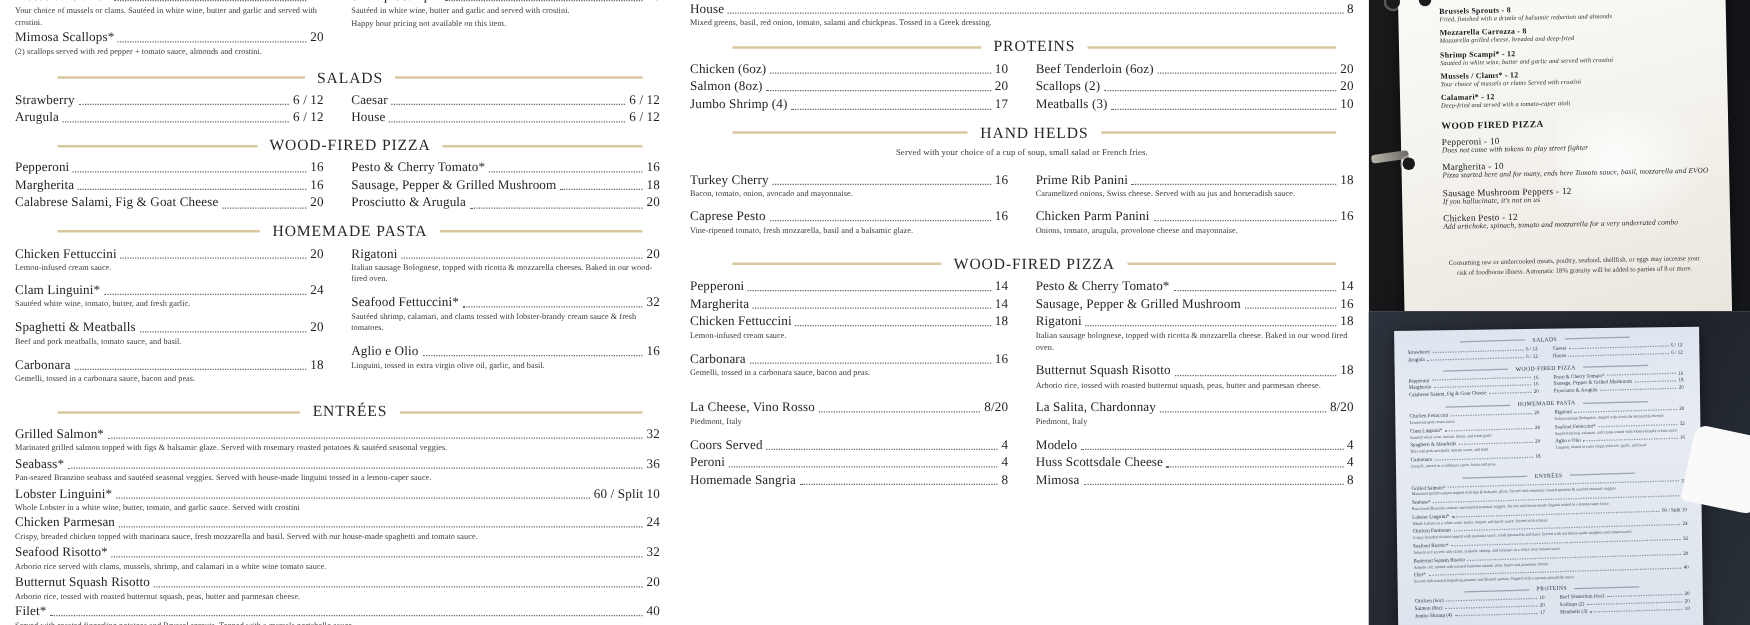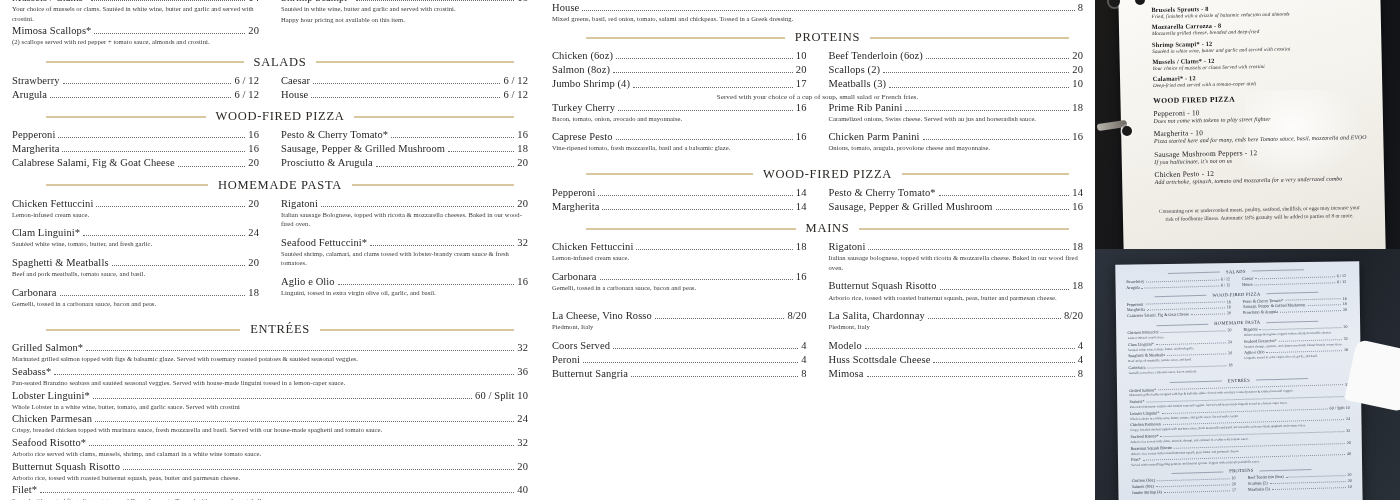--- a/index.html
+++ b/index.html
@@ -42,21 +42,21 @@
     font-size: 12.5px;
     letter-spacing: 0.7px;
     color: #2b2723;
     white-space: nowrap;
     flex: 0 0 auto;
   }
   .sec-note {
     text-align: center;
     font-size: 7px;
     color: #3a3632;
-    margin: 1px 0 0 0;
+    margin: 1px 0 12px 0;
     letter-spacing: .1px;
   }
 
   .cols { display: flex; gap: 22px; }
   .col  { flex: 1 1 0; min-width: 0; }
   .wide { width: 100%; }
 
   .item { margin-bottom: 1px; }
   .item.sp { margin-bottom: 7px; }
   .line {
@@ -513,20 +513,25 @@
             </div>
             <div class="item">
               <div class="line">
                 <span class="nm">Meatballs (3)</span>
                 <span class="dots"></span>
                 <span class="pr">10</span>
               </div>
             </div>
           </div>
         </div>
+        <div class="sec">
+          <span class="rule left"></span>
+          <h2>HAND HELDS</h2>
+          <span class="rule right"></span>
+        </div>
         <div class="sec-note">Served with your choice of a cup of soup, small salad or French fries.</div>
         <div class="cols">
           <div class="col">
             <div class="item sp">
               <div class="line">
                 <span class="nm">Turkey Cherry</span>
                 <span class="dots"></span>
                 <span class="pr">16</span>
               </div>
               <div class="desc">Bacon, tomato, onion, avocado and mayonnaise.</div>
@@ -591,25 +596,20 @@
             </div>
             <div class="item">
               <div class="line">
                 <span class="nm">Sausage, Pepper &amp; Grilled Mushroom</span>
                 <span class="dots"></span>
                 <span class="pr">16</span>
               </div>
             </div>
           </div>
         </div>
-        <div class="sec">
-          <span class="rule left"></span>
-          <h2>MAINS</h2>
-          <span class="rule right"></span>
-        </div>
         <div class="cols">
           <div class="col">
             <div class="item sp">
               <div class="line">
                 <span class="nm">Chicken Fettuccini</span>
                 <span class="dots"></span>
                 <span class="pr">18</span>
               </div>
               <div class="desc">Lemon-infused cream sauce.</div>
             </div>
@@ -660,21 +660,21 @@
             </div>
             <div class="item">
               <div class="line">
                 <span class="nm">Peroni</span>
                 <span class="dots"></span>
                 <span class="pr">4</span>
               </div>
             </div>
             <div class="item">
               <div class="line">
-                <span class="nm">Butternut Sangria</span>
+                <span class="nm">Homemade Sangria</span>
                 <span class="dots"></span>
                 <span class="pr">8</span>
               </div>
             </div>
           </div>
           <div class="col">
             <div class="item sp">
               <div class="line">
                 <span class="nm">La Salita, Chardonnay</span>
                 <span class="dots"></span>

